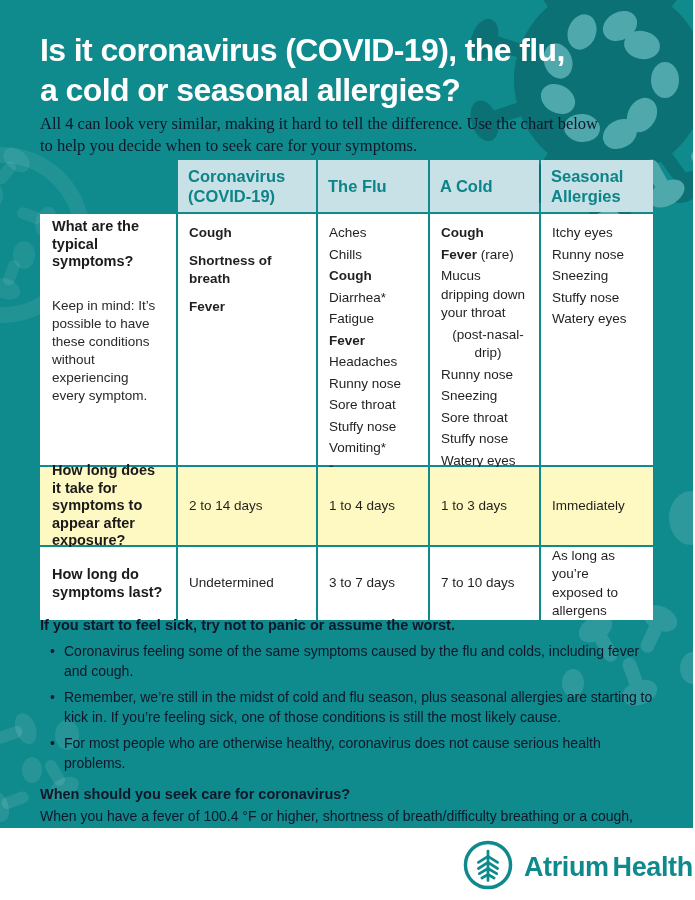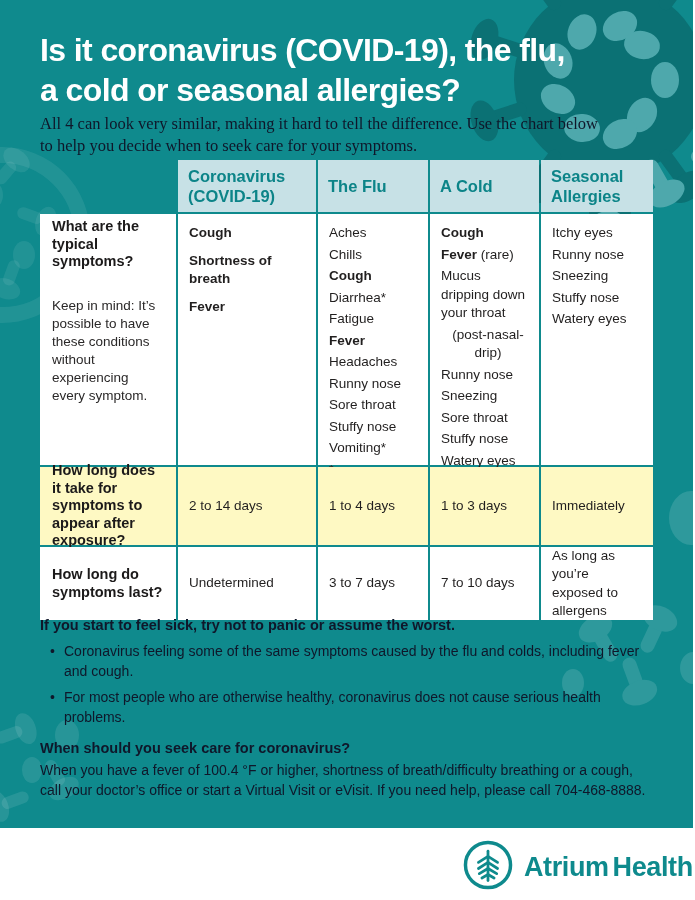--- a/index.html
+++ b/index.html
@@ -255,20 +255,21 @@
       <div class="cell vcenter">Undetermined</div>
       <div class="cell vcenter">3 to 7 days</div>
       <div class="cell vcenter">7 to 10 days</div>
       <div class="cell vcenter">As long as you’re exposed to allergens</div>
     </div>
 
     <div class="advice">
       <p class="advice-h">If you start to feel sick, try not to panic or assume the worst.</p>
       <ul class="bullets">
         <li>Coronavirus feeling some of the same symptoms caused by the flu and colds, including fever and cough.</li>
+        <li>Remember, we’re still in the midst of cold and flu season, plus seasonal allergies are starting to kick in. If you’re feeling sick, one of those conditions is still the most likely cause.</li>
         <li>For most people who are otherwise healthy, coronavirus does not cause serious health problems.</li>
       </ul>
       <p class="care-h">When should you seek care for coronavirus?</p>
       <p class="care-b">When you have a fever of 100.4 °F or higher, shortness of breath/difficulty breathing or a cough, call your doctor’s office or start a Virtual Visit or eVisit. If you need help, please call 704-468-8888.</p>
 
     </div>
   </div>
 
   <div class="footer">
     <svg class="logo" width="52" height="52" viewBox="0 0 60 60">

